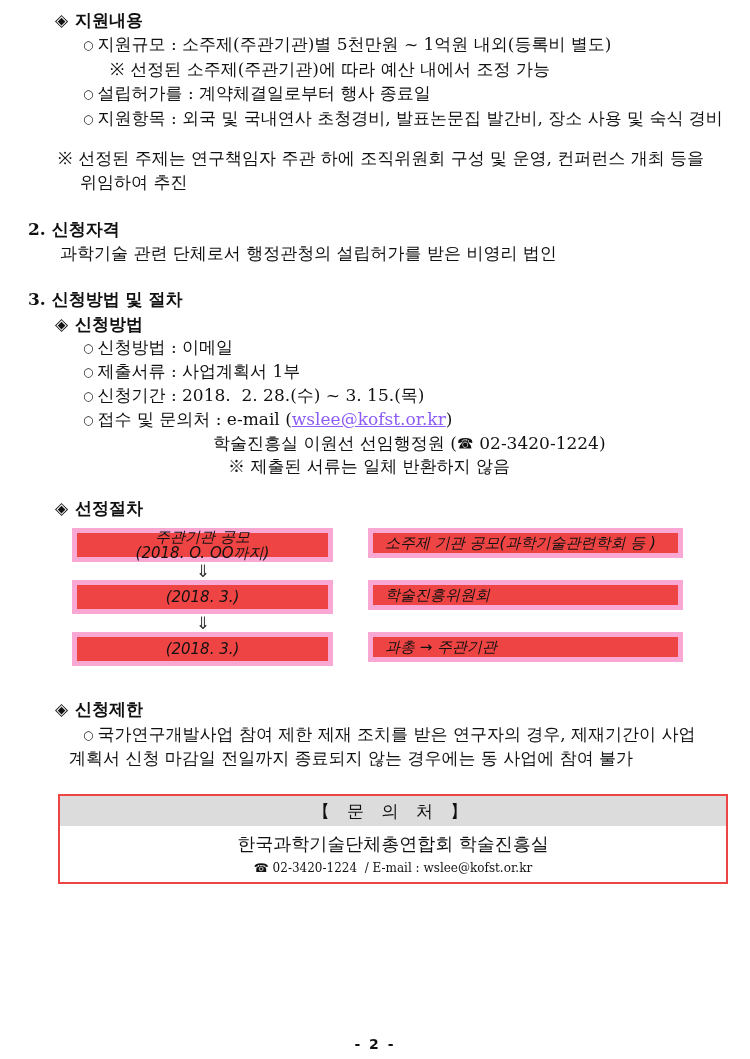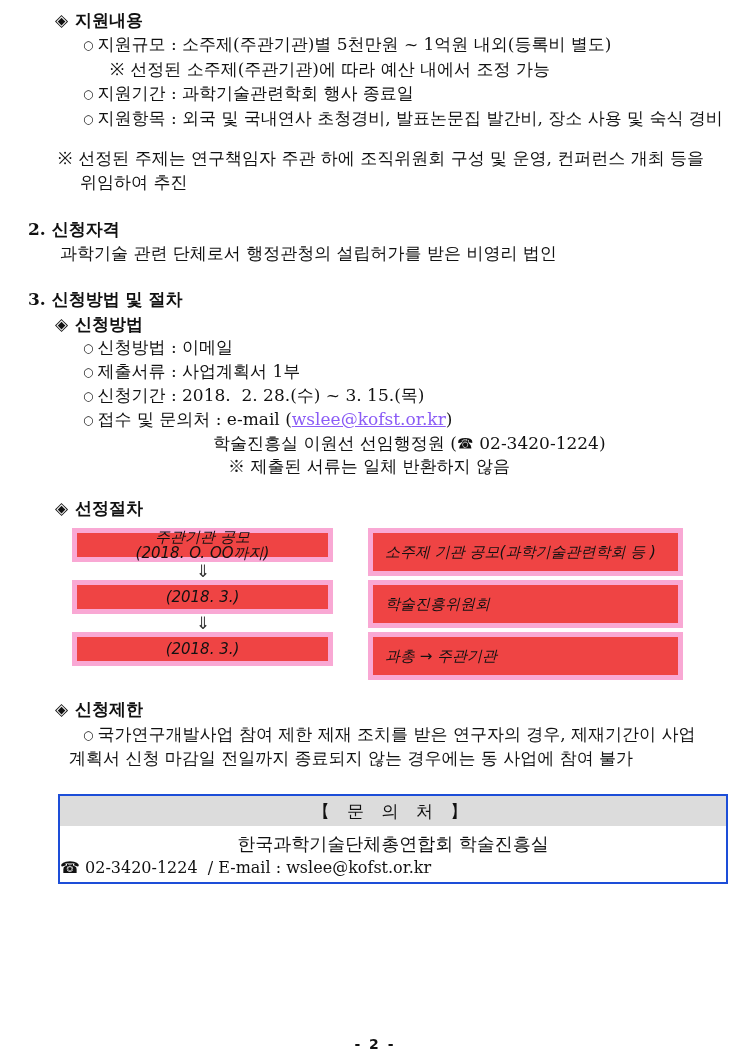--- a/index.html
+++ b/index.html
@@ -48,57 +48,57 @@
     background:#ef4444;
     font-style:italic;
   }
   .fbox-left{
     left:0;width:261px;height:34px;
     text-align:center;
     display:flex;flex-direction:column;justify-content:center;
     line-height:16px;
   }
   .fbox-right{
-    left:296px;width:315px;height:48px;
+    left:296px;width:315px;height:30px;
     display:flex;align-items:center;
     padding-left:12px;
     line-height:16px;
   }
   .farrow{
     position:absolute;
     left:119px;width:24px;
     text-align:center;
     font-size:17px;color:#333333;
     line-height:18px;
   }
   
   .contact-box{
     box-sizing:border-box;
     margin-left:58px;
     width:670px;height:90px;
-    border:2px solid #1d4ed8;
+    border:2px solid #ef4444;
     background:#ffffff;
   }
   .contact-head{
     height:30px;
     background:#dcdcdc;
     text-align:center;
     line-height:30px;
     letter-spacing:6px;
     font-size:17px;
   }
   .contact-org{
     margin-top:5px;
     text-align:center;
     font-size:18px;
     line-height:25px;
   }
   .contact-phone{
-    text-align:left;
-    font-size:16px;
+    text-align:center;
+    font-size:12px;
     line-height:24px;
     white-space:pre;
   }
   .footer{
     position:absolute;
     top:1036px;left:0;width:750px;
     text-align:center;
     font-family:"DejaVu Sans","Liberation Sans",sans-serif;
     font-weight:bold;
     font-size:14px;
@@ -107,21 +107,21 @@
 </style>
 </head>
 <body>
 
 <div class="page">
 
   <div class="line bold ind-dia" style="padding-top:8px"><span class="marker">◈</span><span>지원내용</span></div>
 
   <div class="line ind-o"><span class="bullet">○</span><span>지원규모 : 소주제(주관기관)별 5천만원 ~ 1억원 내외(등록비 별도)</span></div>
   <div class="line ind-x"><span class="xmark">※</span><span>선정된 소주제(주관기관)에 따라 예산 내에서 조정 가능</span></div>
-  <div class="line ind-o"><span class="bullet">○</span><span>지원기간 : 과학기술관련학회 행사 종료일</span></div>
+  <div class="line ind-o"><span class="bullet">○</span><span>설립허가를 : 계약체결일로부터 행사 종료일</span></div>
   <div class="line ind-o"><span class="bullet">○</span><span>지원항목 : 외국 및 국내연사 초청경비, 발표논문집 발간비, 장소 사용 및 숙식 경비</span></div>
 
   <div class="line ind-note" style="margin-top:15px"><span class="xmark">※</span><span>선정된 주제는 연구책임자 주관 하에 조직위원회 구성 및 운영, 컨퍼런스 개최 등을</span></div>
   <div class="line ind-note2"><span>위임하여 추진</span></div>
 
   <div class="line bold ind-sec" style="margin-top:23px"><span>2.</span> <span>신청자격</span></div>
   <div class="line ind-body"><span>과학기술 관련 단체로서 행정관청의 설립허가를 받은 비영리 법인</span></div>
 
   <div class="line bold ind-sec" style="margin-top:22px"><span>3.</span> <span>신청방법 및 절차</span></div>
 

